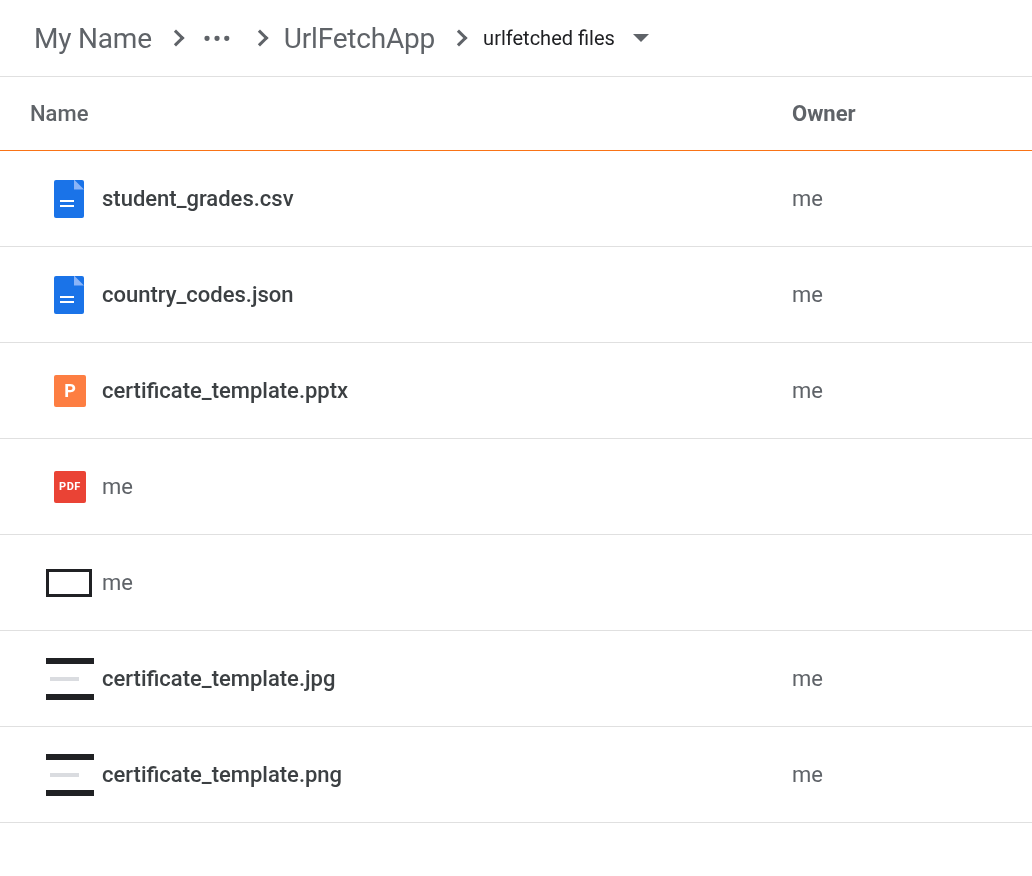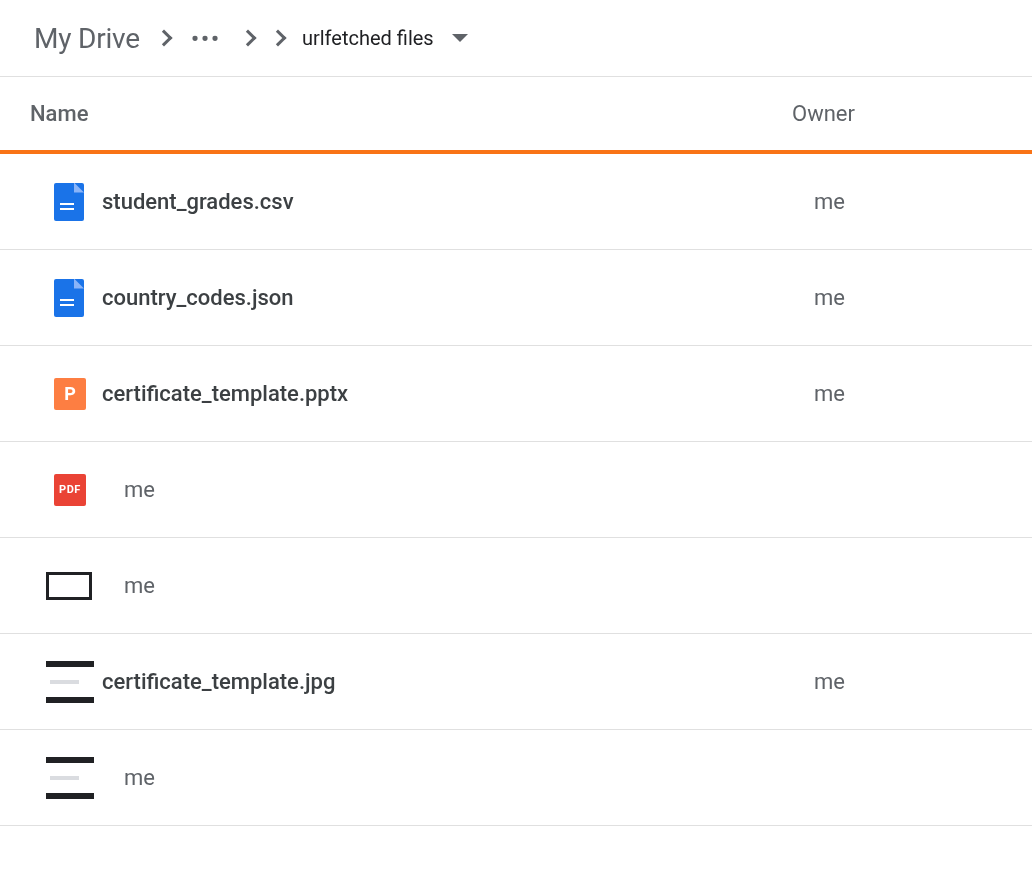--- a/index.html
+++ b/index.html
@@ -59,32 +59,32 @@
       width: 0;
       height: 0;
       border-left: 8px solid transparent;
       border-right: 8px solid transparent;
       border-top: 8px solid #5f6368;
       margin-left: 6px;
     }
     .table-header {
       display: flex;
       padding: 24px 16px 24px 30px;
-      border-bottom: 4px solid #f97316;
+      border-bottom: 1px solid #f97316;
     }
     .col-name-header {
       width: 762px;
       font-size: 22px;
       color: #5f6368;
       font-weight: 500;
     }
     .col-owner-header {
       font-size: 22px;
       color: #5f6368;
-      font-weight: 400;
+      font-weight: 700;
     }
     .file-row {
       display: flex;
       align-items: center;
       padding: 0 16px 0 30px;
       height: 96px;
       border-bottom: 1px solid #e0e0e0;
       cursor: pointer;
     }
     .file-icon {
@@ -96,21 +96,20 @@
     }
     .file-name {
       width: 690px;
       font-size: 22px;
       font-weight: 500;
       color: #3c4043;
     }
     .file-owner {
       font-size: 22px;
       color: #5f6368;
-      margin-left: 22px;
     }
     .icon-docs {
       width: 30px;
       height: 38px;
       background: #1a73e8;
       position: relative;
       border-radius: 2px;
     }
     .icon-docs::before {
       content: '';
@@ -187,24 +186,25 @@
       background: #dadce0;
       width: 60%;
       align-self: flex-start;
       margin-left: 4px;
     }
   </style>
 </head>
 <body>
 
 <div class="breadcrumb">
-  <span class="breadcrumb-item">My Drive</span>
+  <span class="breadcrumb-item">My Name</span>
   <span class="chevron-right"></span>
   <span class="ellipsis">•••</span>
   <span class="chevron-right"></span>
+  <span class="breadcrumb-item">UrlFetchApp</span>
   <span class="chevron-right"></span>
   <span class="breadcrumb-current">
     <span>urlfetched files</span>
     <span class="dropdown-arrow"></span>
   </span>
 </div>
 
 <div class="table-header">
   <div class="col-name-header">Name</div>
   <div class="col-owner-header">Owner</div>
@@ -256,15 +256,16 @@
       <div class="file-owner">me</div>
     </div>
     <div class="file-row">
       <div class="file-icon">
         <div class="icon-thumb">
           <div class="icon-thumb-bar"></div>
           <div class="icon-thumb-mid"></div>
           <div class="icon-thumb-bar"></div>
         </div>
       </div>
+      <div class="file-name">certificate_template.png</div>
       <div class="file-owner">me</div>
     </div>
   </div>
 
 </body></html>

